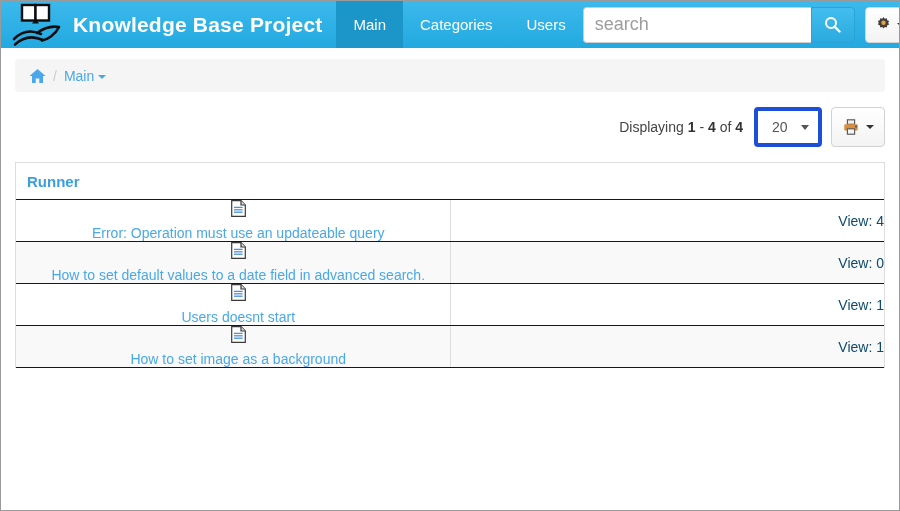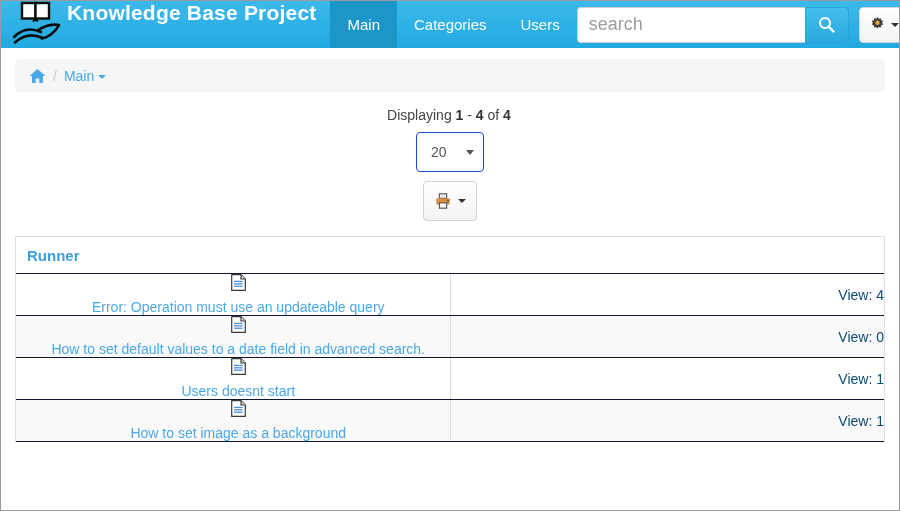--- a/index.html
+++ b/index.html
@@ -31,23 +31,24 @@
     position: relative;
     height: 47px;
     background: #31b0e8;
     background: linear-gradient(to bottom, #3cb9ec 0%, #22a9e0 100%);
     display: flex;
     align-items: stretch;
     overflow: hidden;
   }
   .brand {
     display: flex;
+    align-items: center;
     padding-left: 10px;
     padding-right: 14px;
-    gap: 4px;
+    gap: 10px;
     text-decoration: none;
   }
   .brand-logo {
     width: 52px;
     height: 44px;
     flex: 0 0 auto;
     display: block;
   }
   .brand-text {
     color: #ffffff;
@@ -171,35 +172,34 @@
     margin-top: 2px;
   }
 
   
   .toolbar {
     display: flex;
     align-items: center;
     justify-content: flex-end;
     gap: 9px;
     padding: 15px 14px 0 14px;
-    flex-direction: column;
   }
   .displaying {
     font-size: 14px;
     color: #444444;
     white-space: nowrap;
     margin-right: 2px;
   }
   .displaying b { color: #333333; }
   .select-box {
     height: 40px;
     width: 68px;
     box-sizing: border-box;
     background: #ffffff;
-    border: 1px solid #1d4ed8;
+    border: 4px solid #1d4ed8;
     border-radius: 4px;
     display: flex;
     align-items: center;
     justify-content: space-between;
     padding: 0 9px 0 14px;
     font-size: 14px;
     color: #555555;
     cursor: pointer;
   }
   .select-caret {

